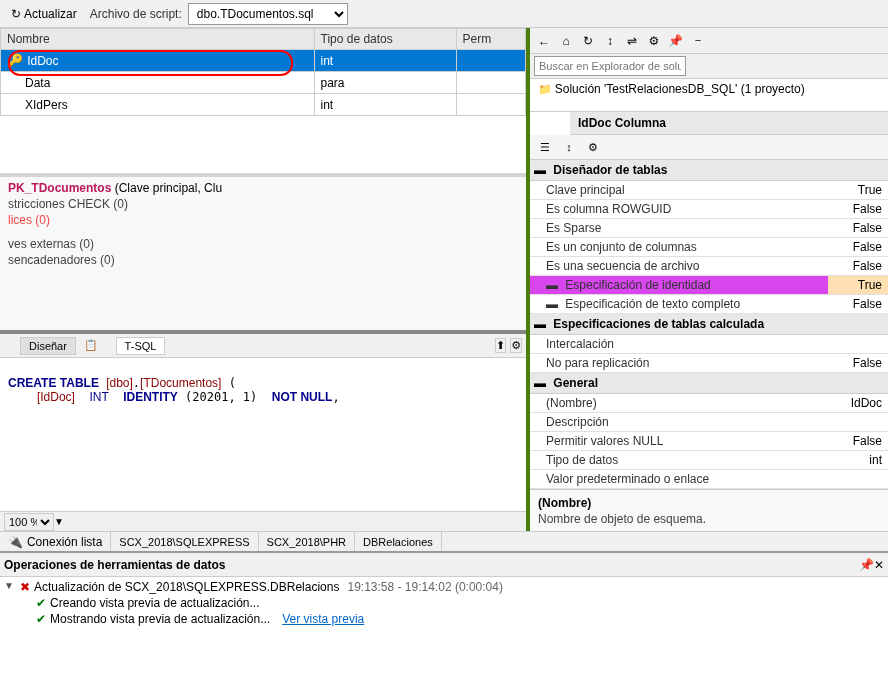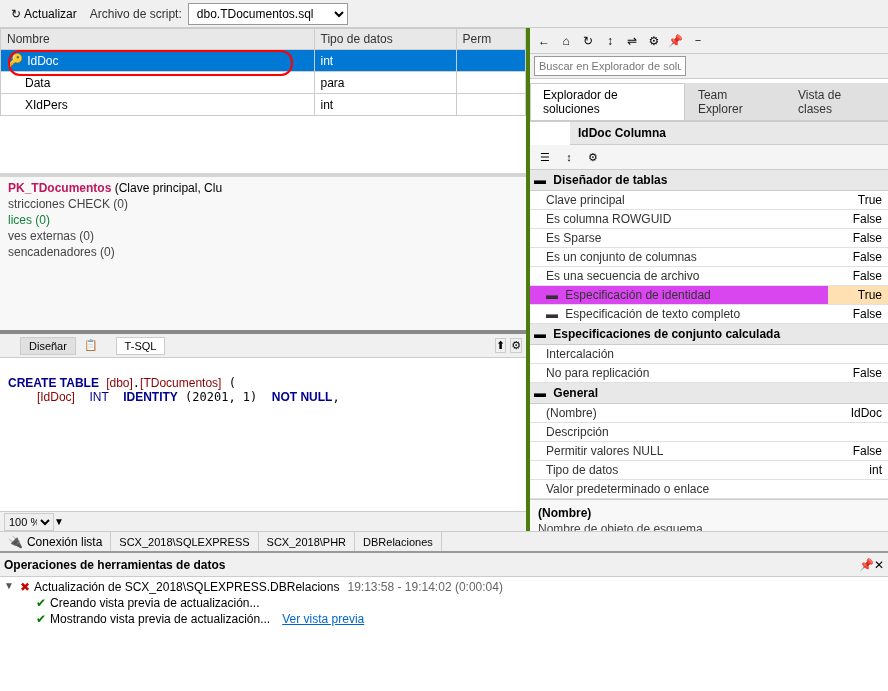--- a/index.html
+++ b/index.html
@@ -373,21 +373,21 @@
     <div style="height:4px; background:#d4d4d4; cursor:row-resize;"></div>
 
     <div style="background:#f8f8f8; padding:4px 8px; flex:1; overflow:auto; font-size:12px;">
       <div style="margin-bottom:2px;">
         <span style="color:#be185d; font-weight:bold;">PK_TDocumentos</span>
         <span>(Clave principal, Clu</span>
       </div>
       <div style="margin-bottom:2px; color:#444;">
         <span>stricciones CHECK (0)</span>
       </div>
-      <div style="margin-bottom:2px; color:#15803d;">
+      <div style="margin-bottom:10px; color:#ef4444;">
         <span>lices (0)</span>
       </div>
       <div style="margin-bottom:2px; color:#444;">
         <span>ves externas (0)</span>
       </div>
       <div style="margin-bottom:2px; color:#444;">
         <span>sencadenadores (0)</span>
       </div>
     </div>
 
@@ -434,25 +434,20 @@
 
     <div class="solution-tree">
       <div class="tree-item tree-indent-1">
 
         <span class="tree-icon">📁</span>
         <span>Solución 'TestRelacionesDB_SQL' (1 proyecto)</span>
       </div>
 
     </div>
 
-    <div class="tab-strip">
-      <div class="tab active">Explorador de soluciones</div>
-      <div class="tab">Team Explorer</div>
-      <div class="tab">Vista de clases</div>
-    </div>
 
     <div class="properties-panel">
       <div class="props-title">IdDoc  Columna</div>
       <div class="props-toolbar">
         <button class="props-btn">☰</button>
         <button class="props-btn">↕</button>
         <button class="props-btn">⚙</button>
       </div>
       <div class="props-scroll" style="overflow-y:auto; flex:1;">
         <table class="props-table">
@@ -495,21 +490,21 @@
             <tr class="props-row">
               <td class="prop-name">
                 <span style="margin-right:4px;">▬</span>
                 <span>Especificación de texto completo</span>
               </td>
               <td class="prop-value">False</td>
             </tr>
             <tr class="props-section-header">
               <td colspan="2">
                 <span class="section-toggle">▬</span>
-                <span>Especificaciones de conjunto calculada</span>
+                <span>Especificaciones de tablas calculada</span>
               </td>
             </tr>
             <tr class="props-row">
               <td class="prop-name">Intercalación</td>
               <td class="prop-value"></td>
             </tr>
             <tr class="props-row">
               <td class="prop-name">No para replicación</td>
               <td class="prop-value">False</td>
             </tr>

